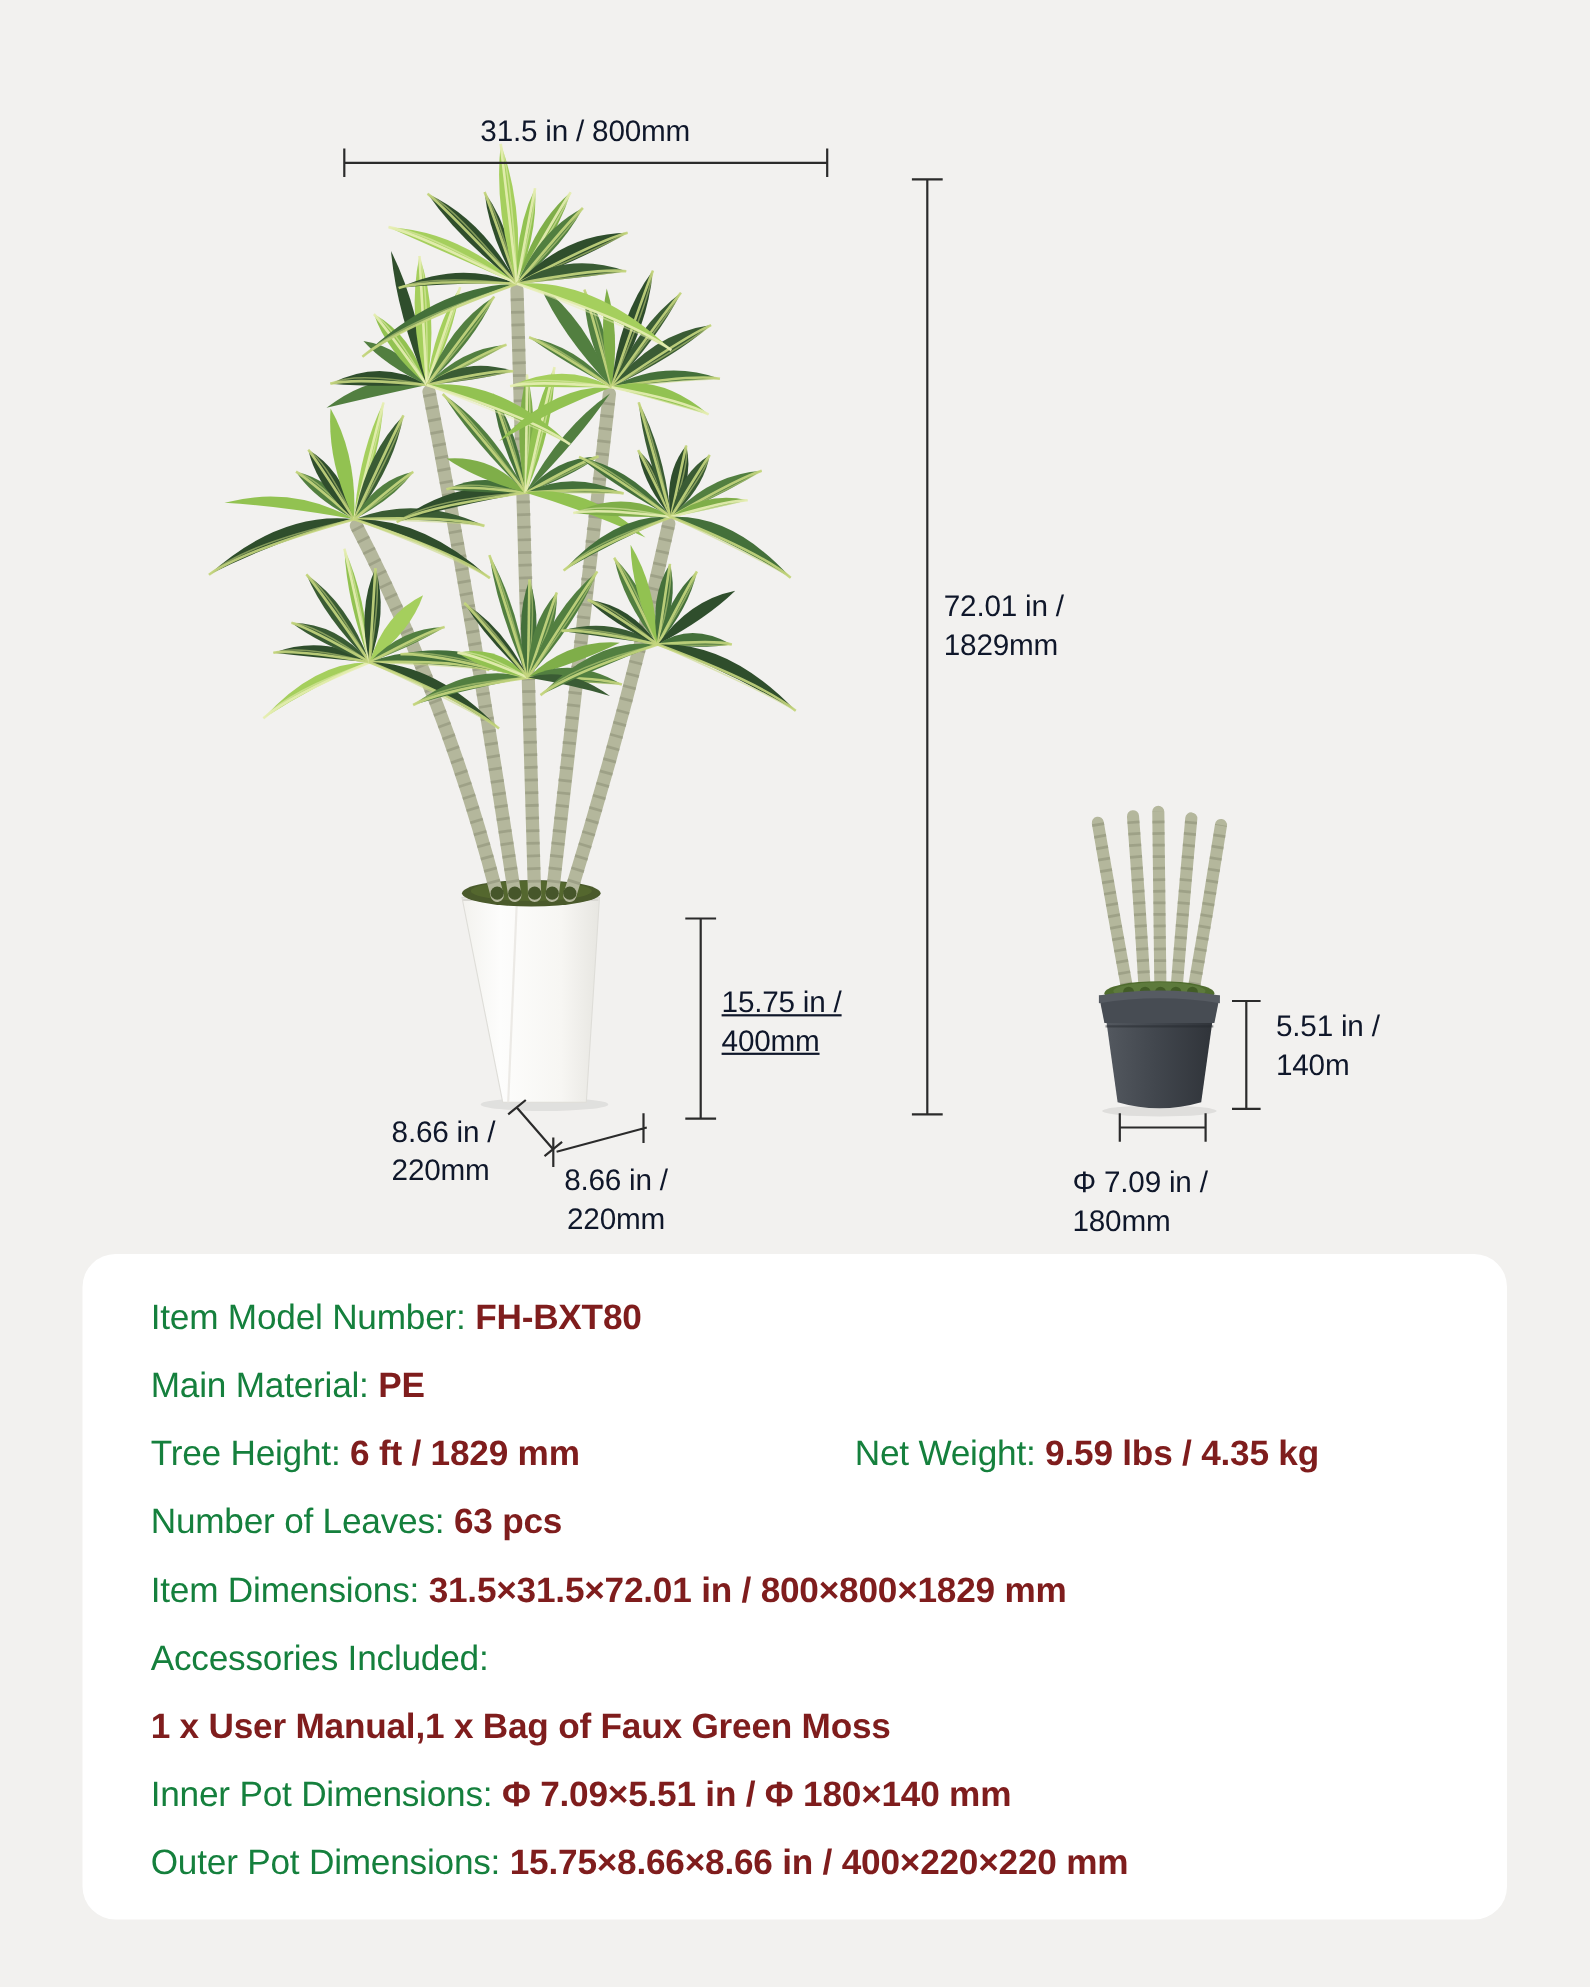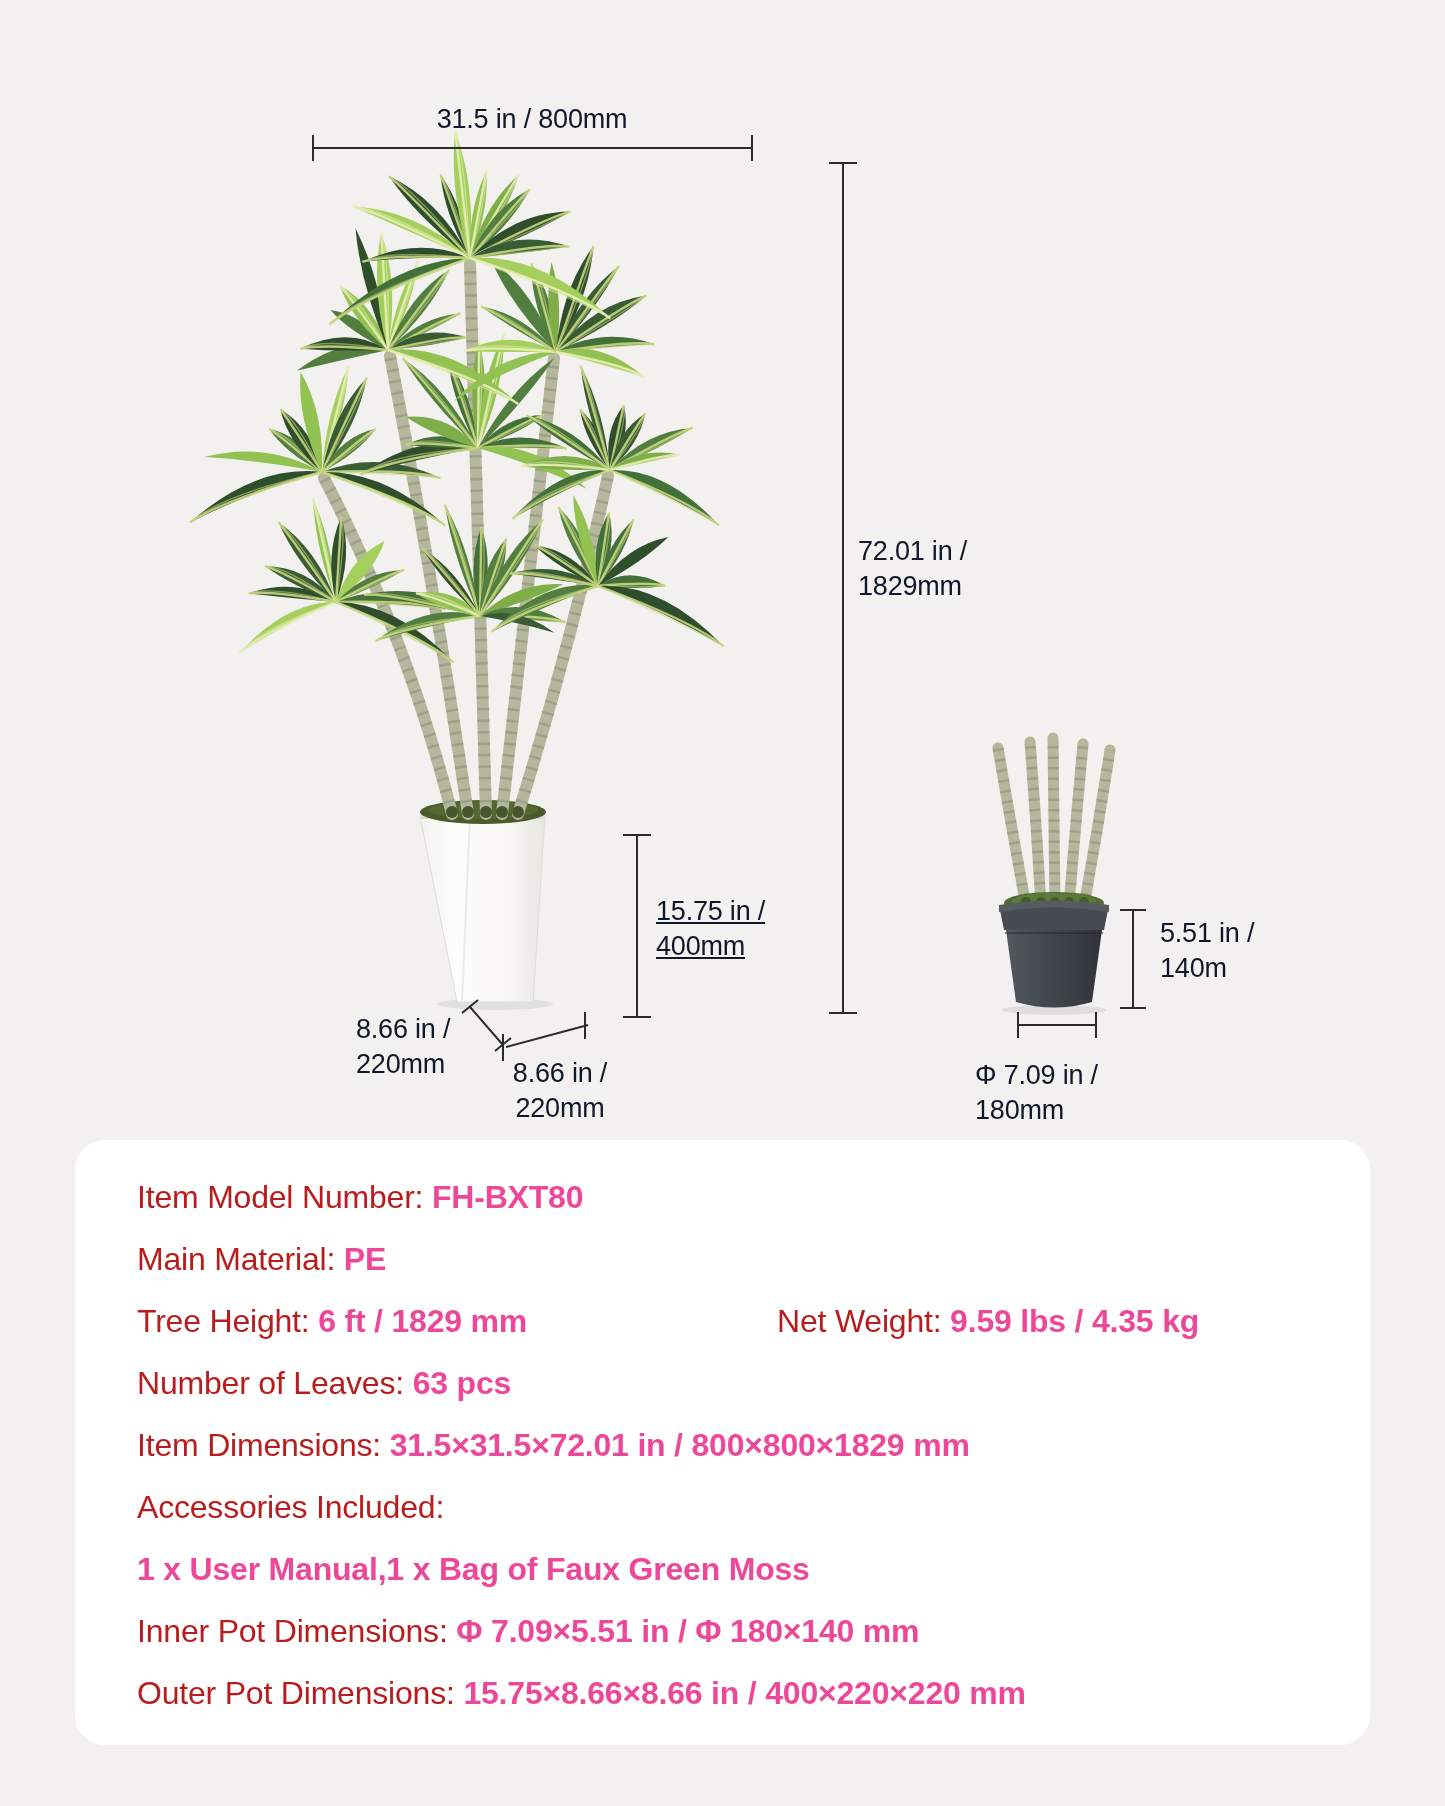--- a/index.html
+++ b/index.html
@@ -15,22 +15,22 @@
   #lab-outer-pot-height{left:656px;top:894px;text-decoration:underline;}
   #lab-outer-pot-depth{left:356px;top:1012px;}
   #lab-outer-pot-width{left:470px;top:1056px;width:180px;text-align:center;}
   #lab-inner-pot-height{left:1160px;top:916px;}
   #lab-inner-pot-diameter{left:975px;top:1058px;width:165px;text-align:left;}
 
   
   .spec-card{position:absolute;left:75px;top:1140px;width:1295px;height:605px;background:#ffffff;border-radius:30px;box-sizing:border-box;padding:26px 40px 0 62px;}
   .spec-row{display:flex;line-height:62px;font-size:32px;color:#181818;letter-spacing:-0.2px;white-space:nowrap;}
   .spec-row .cell.left{width:640px;flex:none;}
-  .spec-row .val{color:#ec4899;font-weight:700;}
-  .spec-row .lbl{color:#b91c1c;font-weight:400;}
+  .spec-row .val{color:#7f1d1d;font-weight:700;}
+  .spec-row .lbl{color:#15803d;font-weight:400;}
 </style>
 </head>
 <body>
 
 <div class="page">
 
   <div class="diagram">
     <svg id="diagram-svg" width="1445" height="1130" viewBox="0 0 1445 1130">
       <defs>
         <linearGradient id="potG" x1="0" y1="0" x2="1" y2="0">

